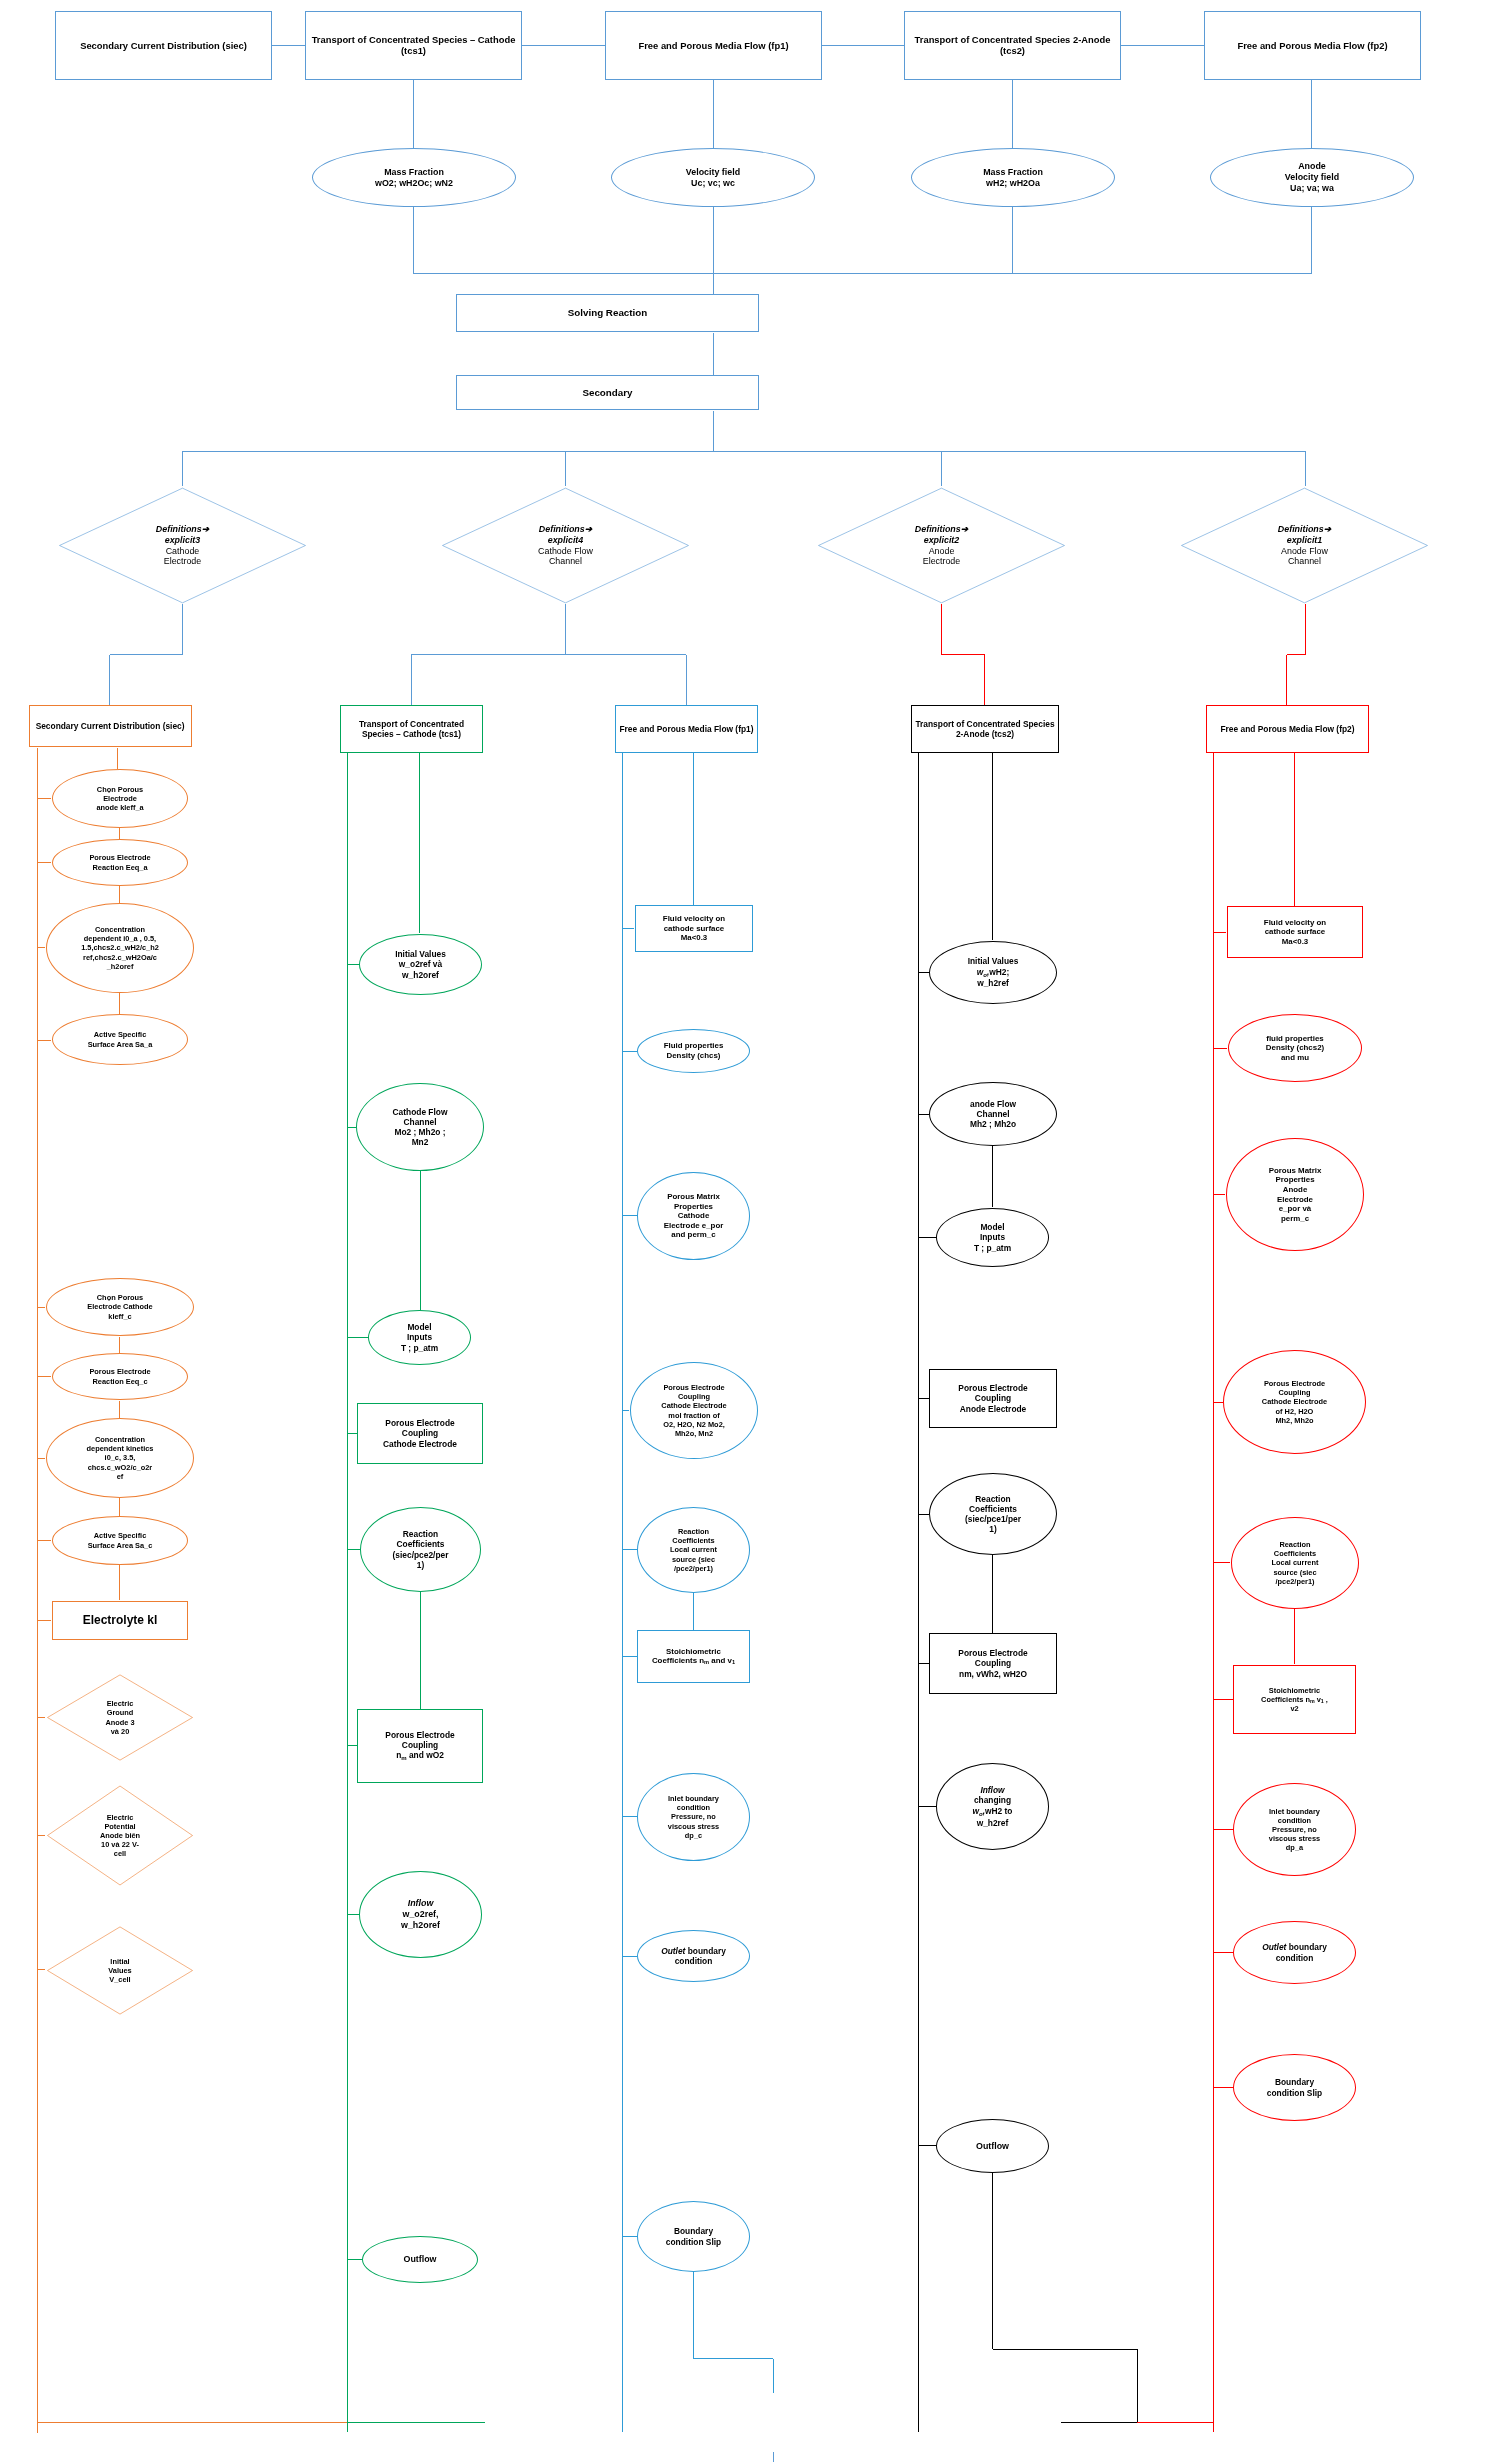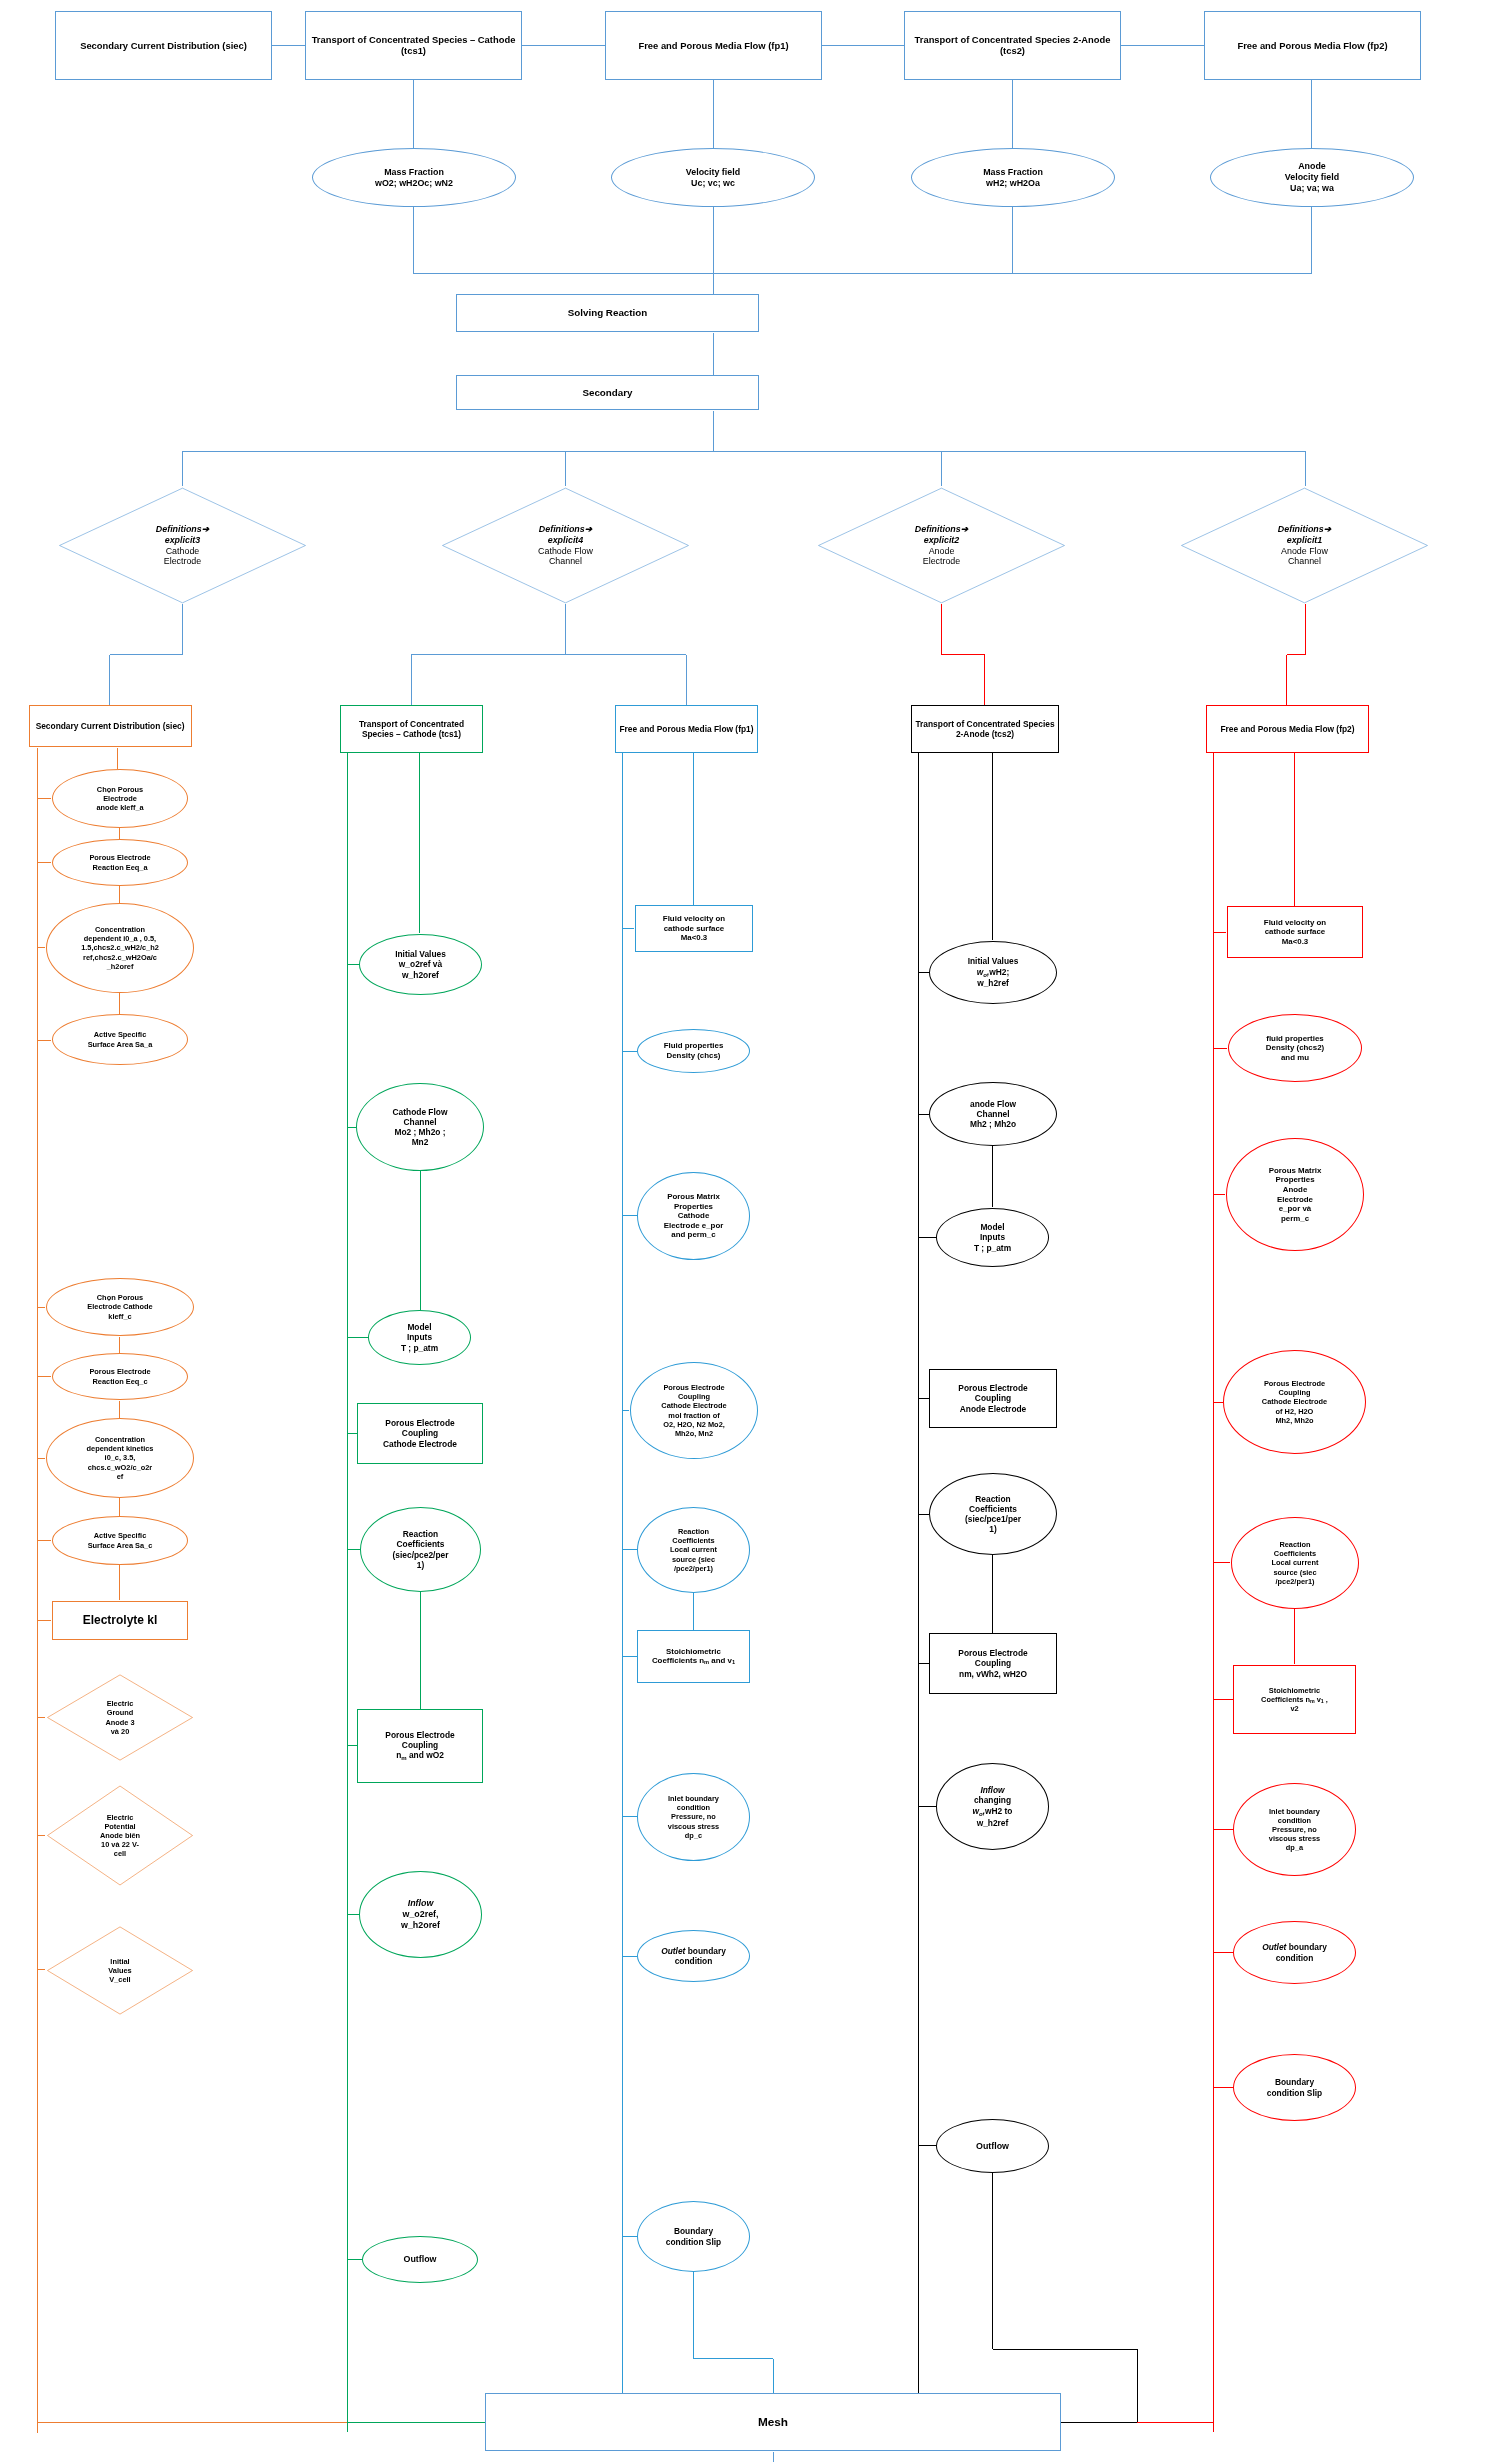--- a/index.html
+++ b/index.html
@@ -364,23 +364,20 @@
     <div class="ln v L-orange w2" style="left: 119px; top: 1337px; height: 16.7px;"></div>
     <div class="ln v L-orange w2" style="left: 119px; top: 1401px; height: 17.7px;"></div>
     <div class="ln v L-orange w2" style="left: 119px; top: 1498px; height: 17.7px;"></div>
     <div class="ln v L-orange w2" style="left: 119px; top: 1565px; height: 35px;"></div>
     <div class="ln v L-green w2" style="left: 420px; top: 1171px; height: 139px;"></div>
     <div class="ln v L-green w2" style="left: 420px; top: 1592px; height: 117px;"></div>
     <div class="ln v L-lblue w2" style="left: 693px; top: 1593px; height: 37px;"></div>
     <div class="ln v L-black w2" style="left: 992px; top: 1146px; height: 61px;"></div>
     <div class="ln v L-black w2" style="left: 992px; top: 1555px; height: 78px;"></div>
     <div class="ln v L-red w2" style="left: 1294px; top: 1608px; height: 56px;"></div>
-    <div class="node rect c-blue bw1" style="left: 485px; top: 2393px; width: 576px; height: 58px;">
-      <span class="lbl bold" style="font-size: 11.8px;">Mesh</span>
-    </div>
     <div class="ln v L-blue w2" style="left: 773px; top: 2452px; height: 34px;"></div>
     <div class="ln h L-orange w3" style="left: 37px; top: 2422px; width: 448px;"></div>
     <div class="ln h L-green w3" style="left: 348px; top: 2422px; width: 137px;"></div>
     <div class="ln v L-green w3" style="left: 347px; top: 2305px; height: 118px;"></div>
     <div class="ln h L-red w3" style="left: 1061px; top: 2422px; width: 152px;"></div>
     <div class="ln v L-red w3" style="left: 1213px; top: 2305px; height: 118px;"></div>
     <div class="ln v L-lblue w2" style="left: 693px; top: 2272px; height: 87px;"></div>
     <div class="ln h L-lblue w2" style="left: 694px; top: 2358px; width: 79px;"></div>
     <div class="ln v L-lblue w2" style="left: 773px; top: 2359px; height: 34px;"></div>
     <div class="ln v L-black w2" style="left: 992px; top: 2173px; height: 176px;"></div>

